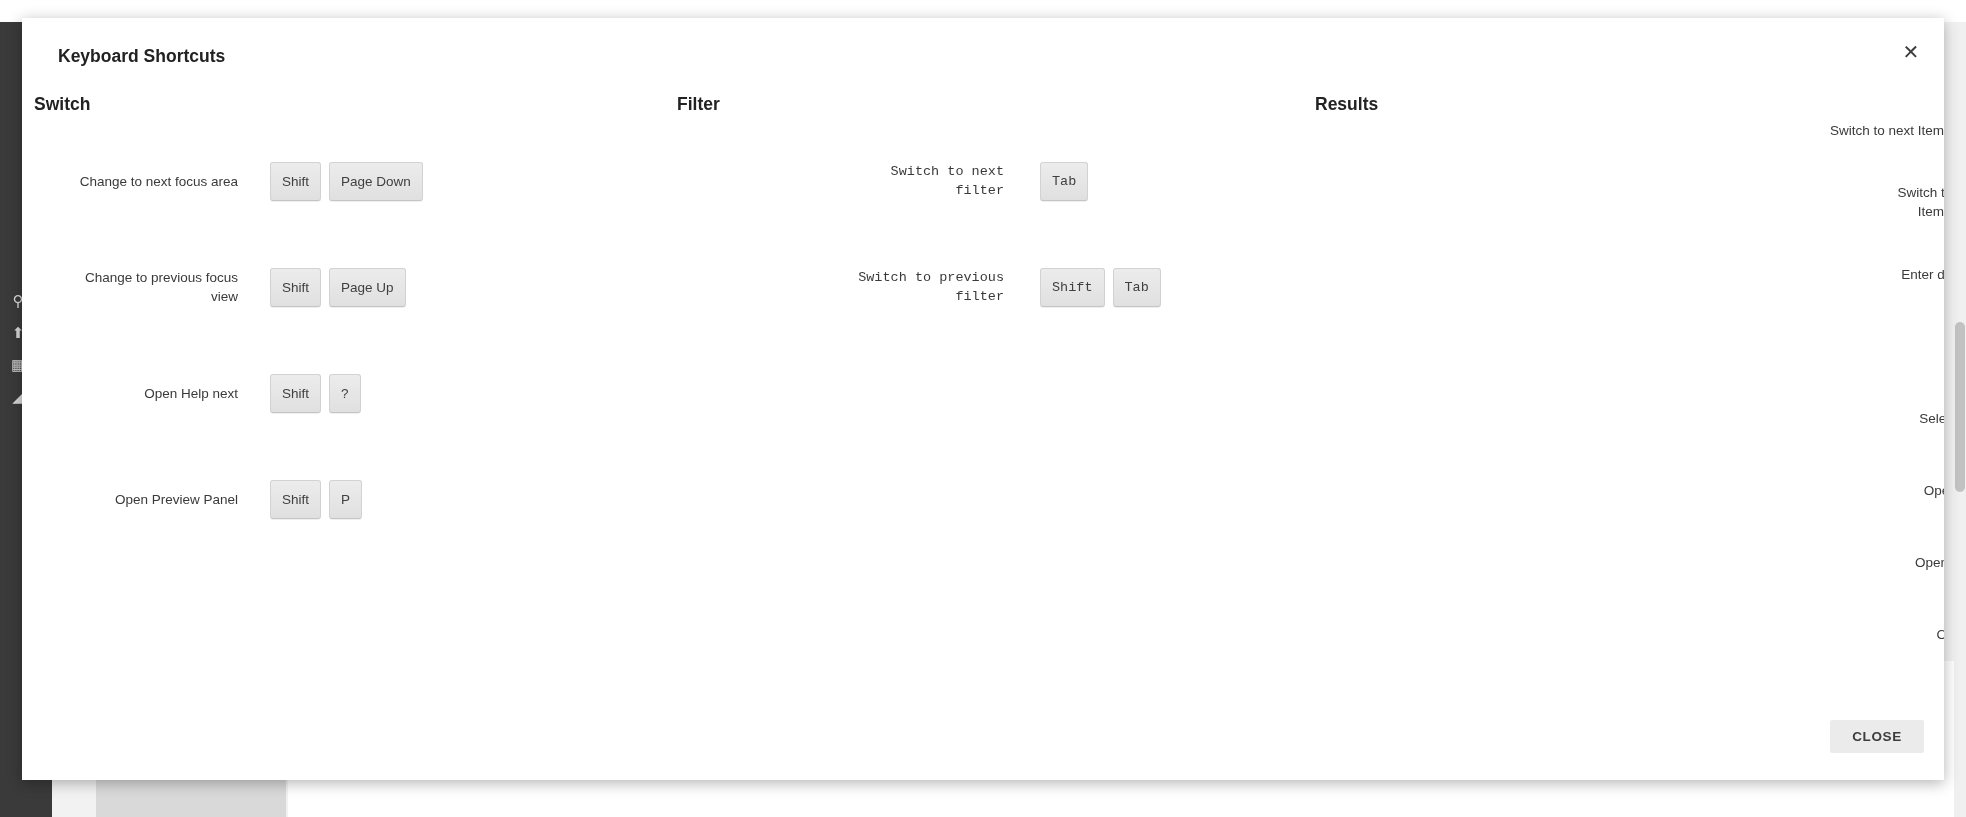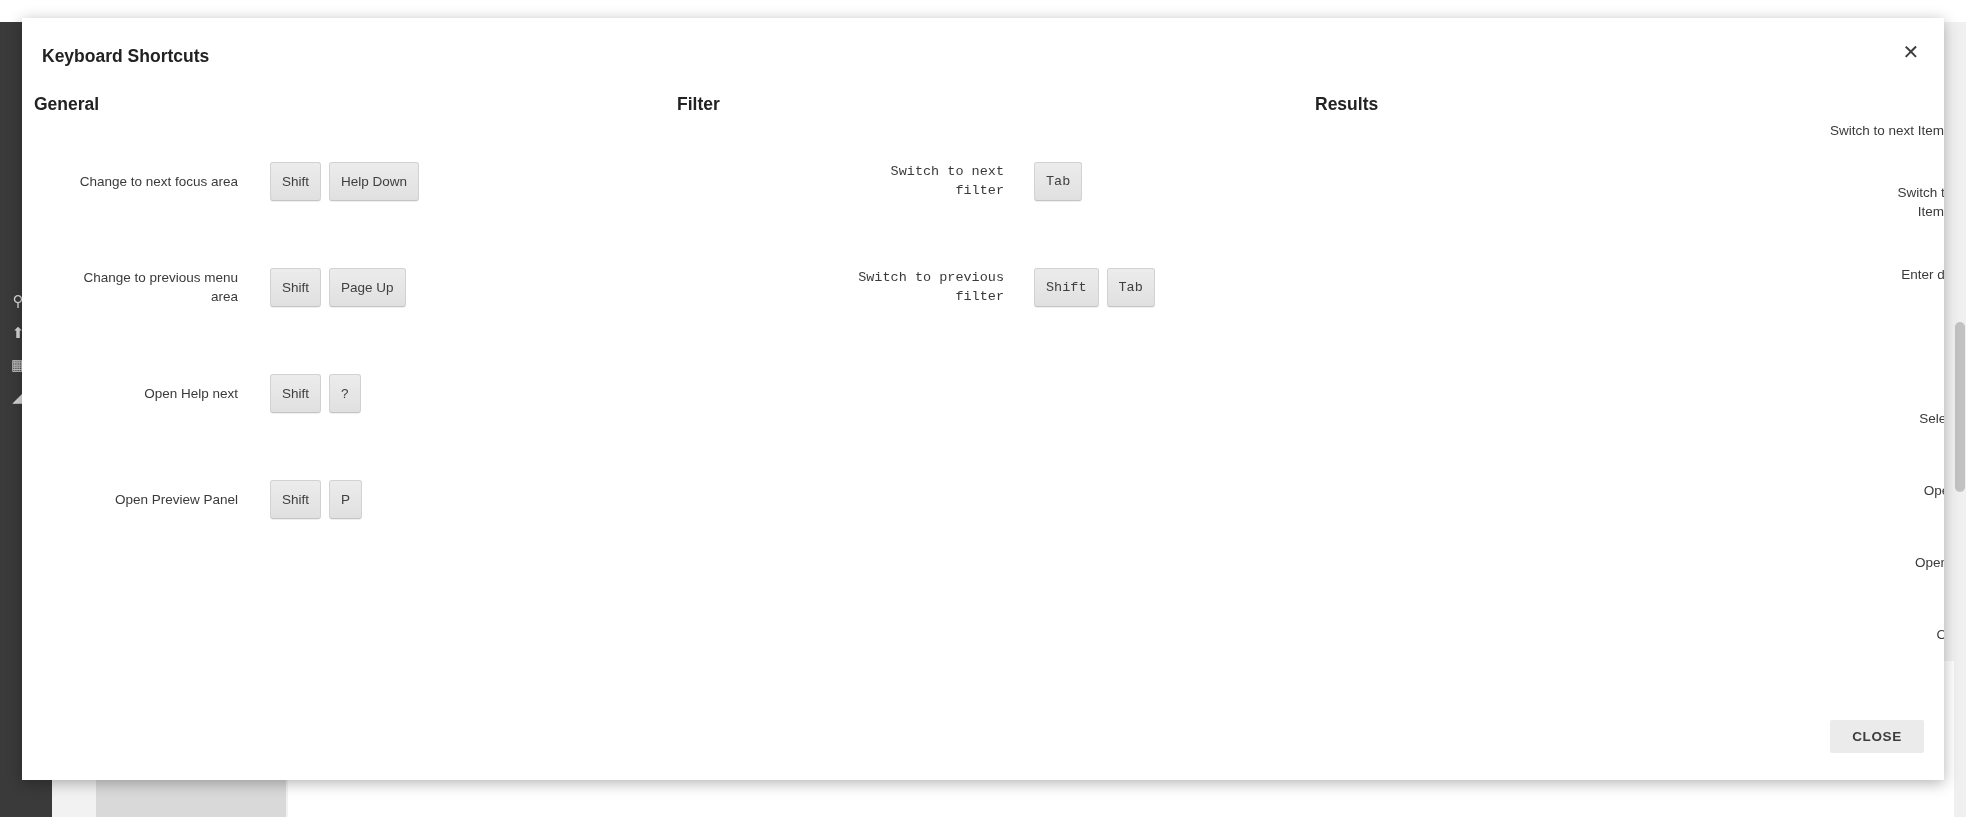--- a/index.html
+++ b/index.html
@@ -106,21 +106,21 @@
     left: 22px;
     top: 18px;
     width: 1922px;
     height: 762px;
     background: #ffffff;
     box-shadow: 0 3px 14px rgba(0,0,0,.30);
     overflow: hidden;
   }
   .modal-title {
     position: absolute;
-    left: 20px;
+    left: 36px;
     top: 28px;
     font-size: 17.5px;
     font-weight: bold;
     color: #222222;
   }
   .modal-close {
     position: absolute;
     right: 20px;
     top: 21px;
     width: 26px;
@@ -203,21 +203,21 @@
     box-shadow: 0 1px 0 rgba(0,0,0,.06);
   }
 
   
   #col-general .shortcut-row { height: 106px; }
   #col-general .shortcut-label { width: 196px; }
   #col-general .keys { margin-left: 14px; }
 
   #col-filter .shortcut-row { height: 106px; }
   #col-filter .shortcut-label { width: 180px; }
-  #col-filter .keys { margin-left: 12px; }
+  #col-filter .keys { margin-left: 18px; }
 
   #col-results .shortcut-row { height: 72px; }
   #col-results .shortcut-label { width: 220px; }
 
   
   #col-general .rows { top: 42px; left: 38px; }
   #col-filter  .rows { top: 42px; left: 178px; font-family: Liberation Mono, monospace; }
   #col-results .rows { top: 8px;  left: 518px; }
 
   .modal-footer {
@@ -269,31 +269,31 @@
     <div class="bg-scroll-thumb"></div>
   </div>
 </div>
 
 <div id="shortcuts-modal">
   <div class="modal-title">Keyboard Shortcuts</div>
   <div class="modal-close">✕</div>
 
   <div class="columns">
     <div class="col" id="col-general">
-      <div class="col-heading">General</div>
+      <div class="col-heading">Switch</div>
       <div class="rows">
           <div class="shortcut-row">
             <div class="shortcut-label">Change to next focus area</div>
             <div class="keys">
               <div class="key">Shift</div>
-              <div class="key">Help Down</div>
-            </div>
-          </div>
-          <div class="shortcut-row">
-            <div class="shortcut-label">Change to previous menu area</div>
+              <div class="key">Page Down</div>
+            </div>
+          </div>
+          <div class="shortcut-row">
+            <div class="shortcut-label">Change to previous focus view</div>
             <div class="keys">
               <div class="key">Shift</div>
               <div class="key">Page Up</div>
             </div>
           </div>
           <div class="shortcut-row">
             <div class="shortcut-label">Open Help next</div>
             <div class="keys">
               <div class="key">Shift</div>
               <div class="key">?</div>

